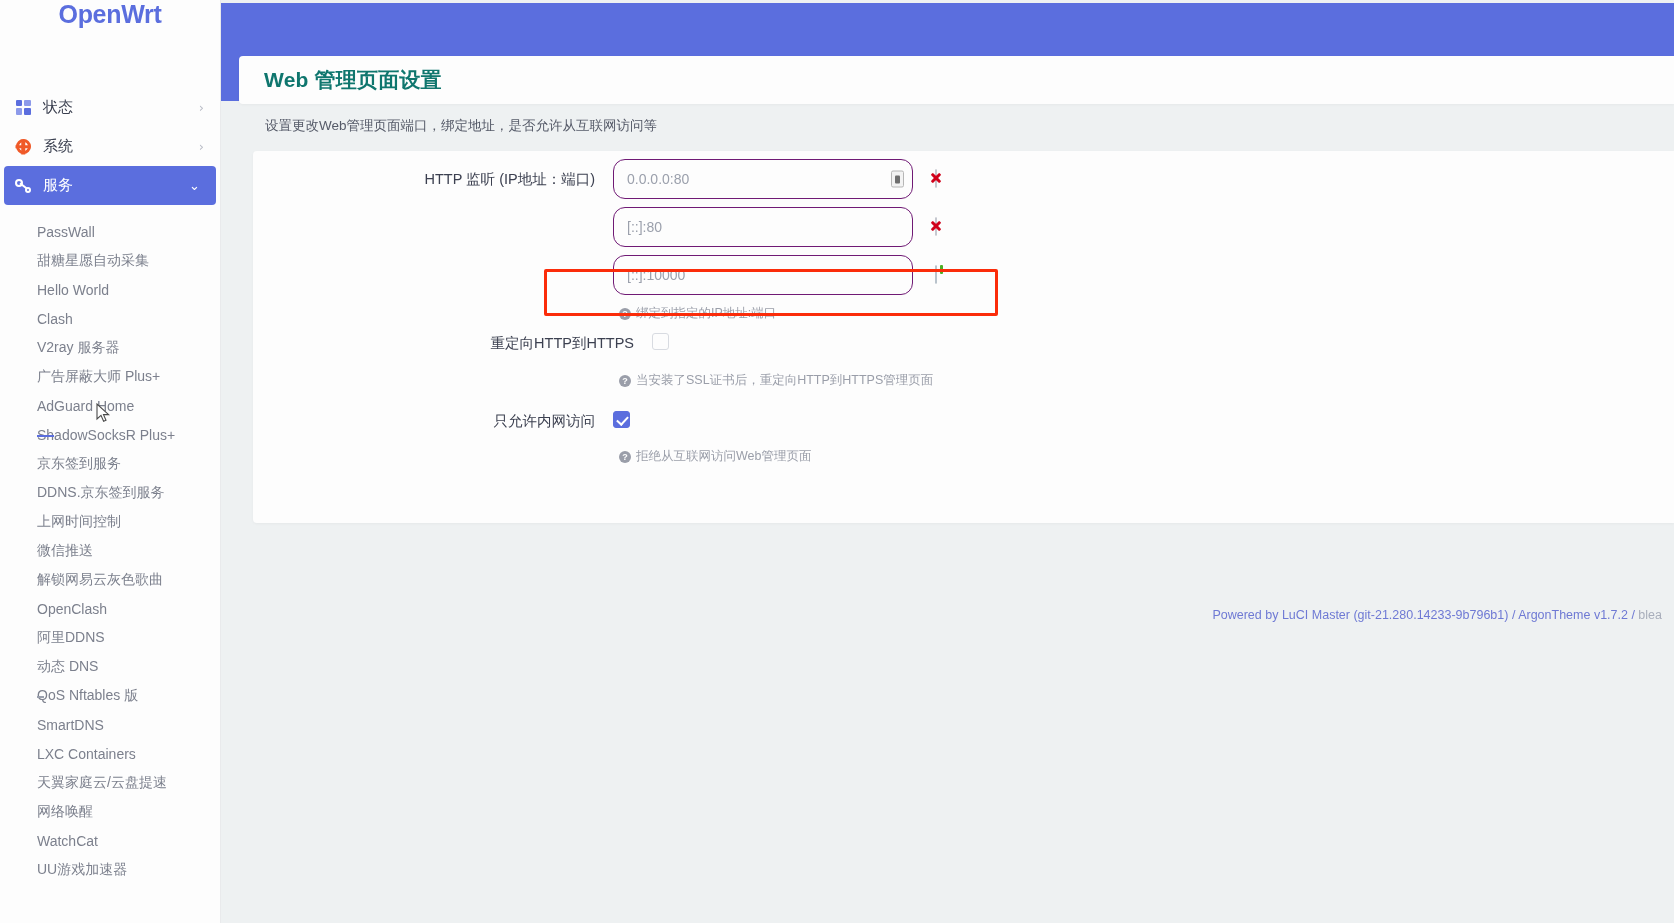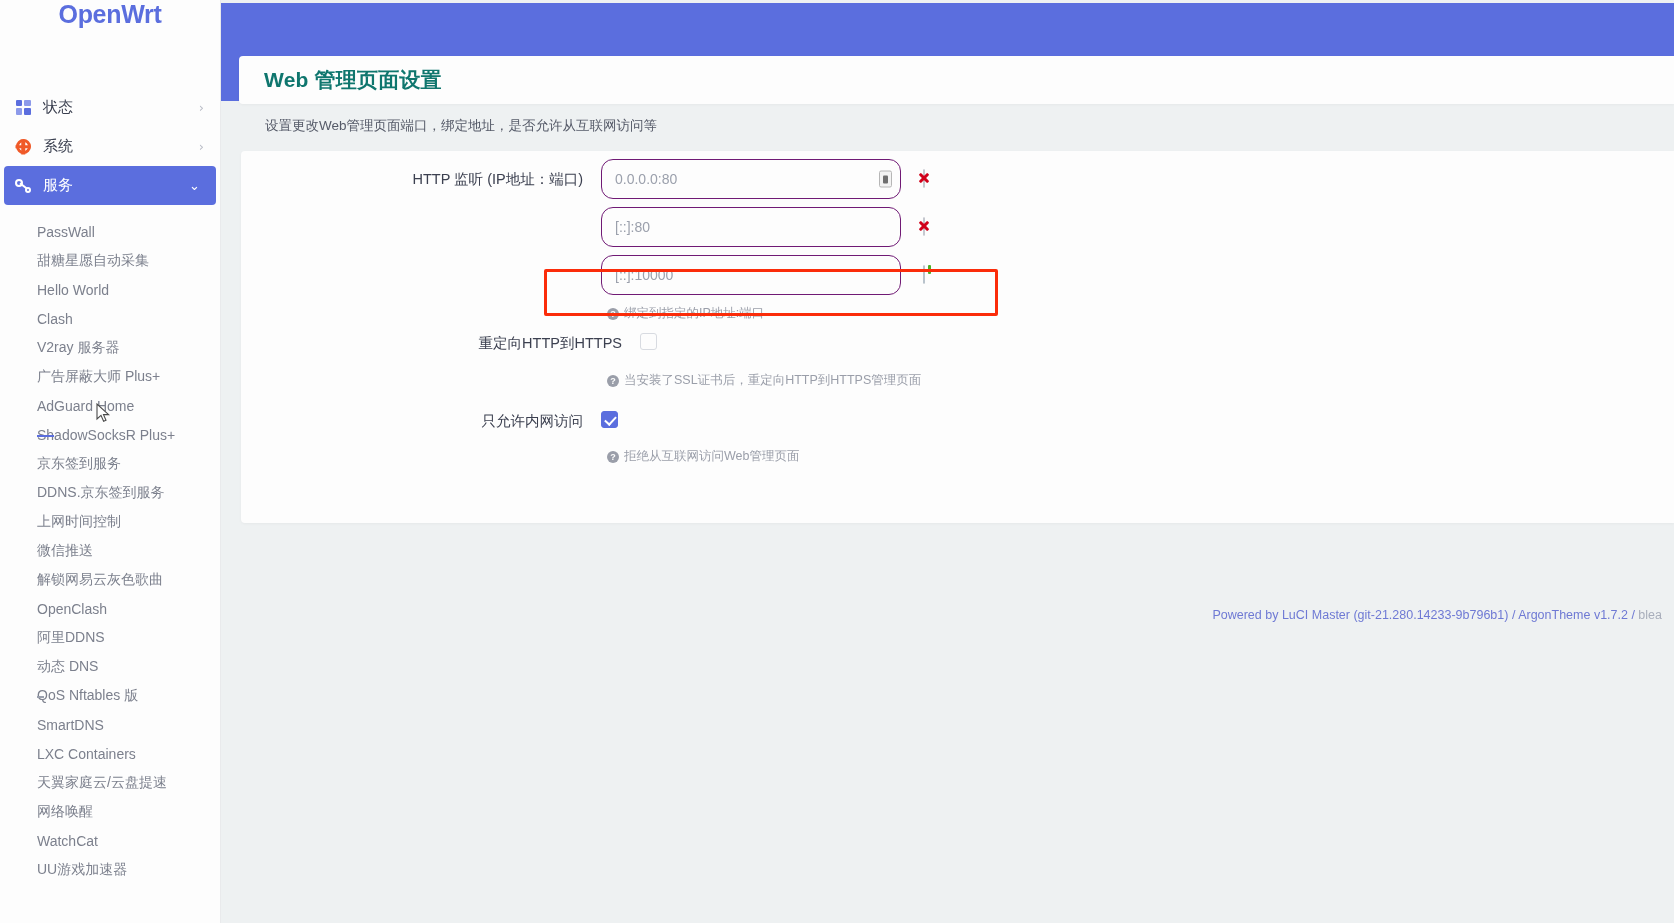--- a/index.html
+++ b/index.html
@@ -167,21 +167,21 @@
     letter-spacing: 0.2px;
   }
   .page-desc {
     position: absolute;
     left: 44px; top: 117px;
     font-size: 13.5px;
     color: #555a68;
   }
   .form-card {
     position: absolute;
-    left: 20px; top: 151px;
+    left: 32px; top: 151px;
     right: 0;
     height: 372px;
     background: #fdfdfd;
     border-radius: 4px 0 0 4px;
     box-shadow: 0 1px 3px rgba(0,0,0,0.04);
   }
 
   .frow { position: absolute; display: flex; align-items: flex-start; }
   .flabel {
     width: 360px;

